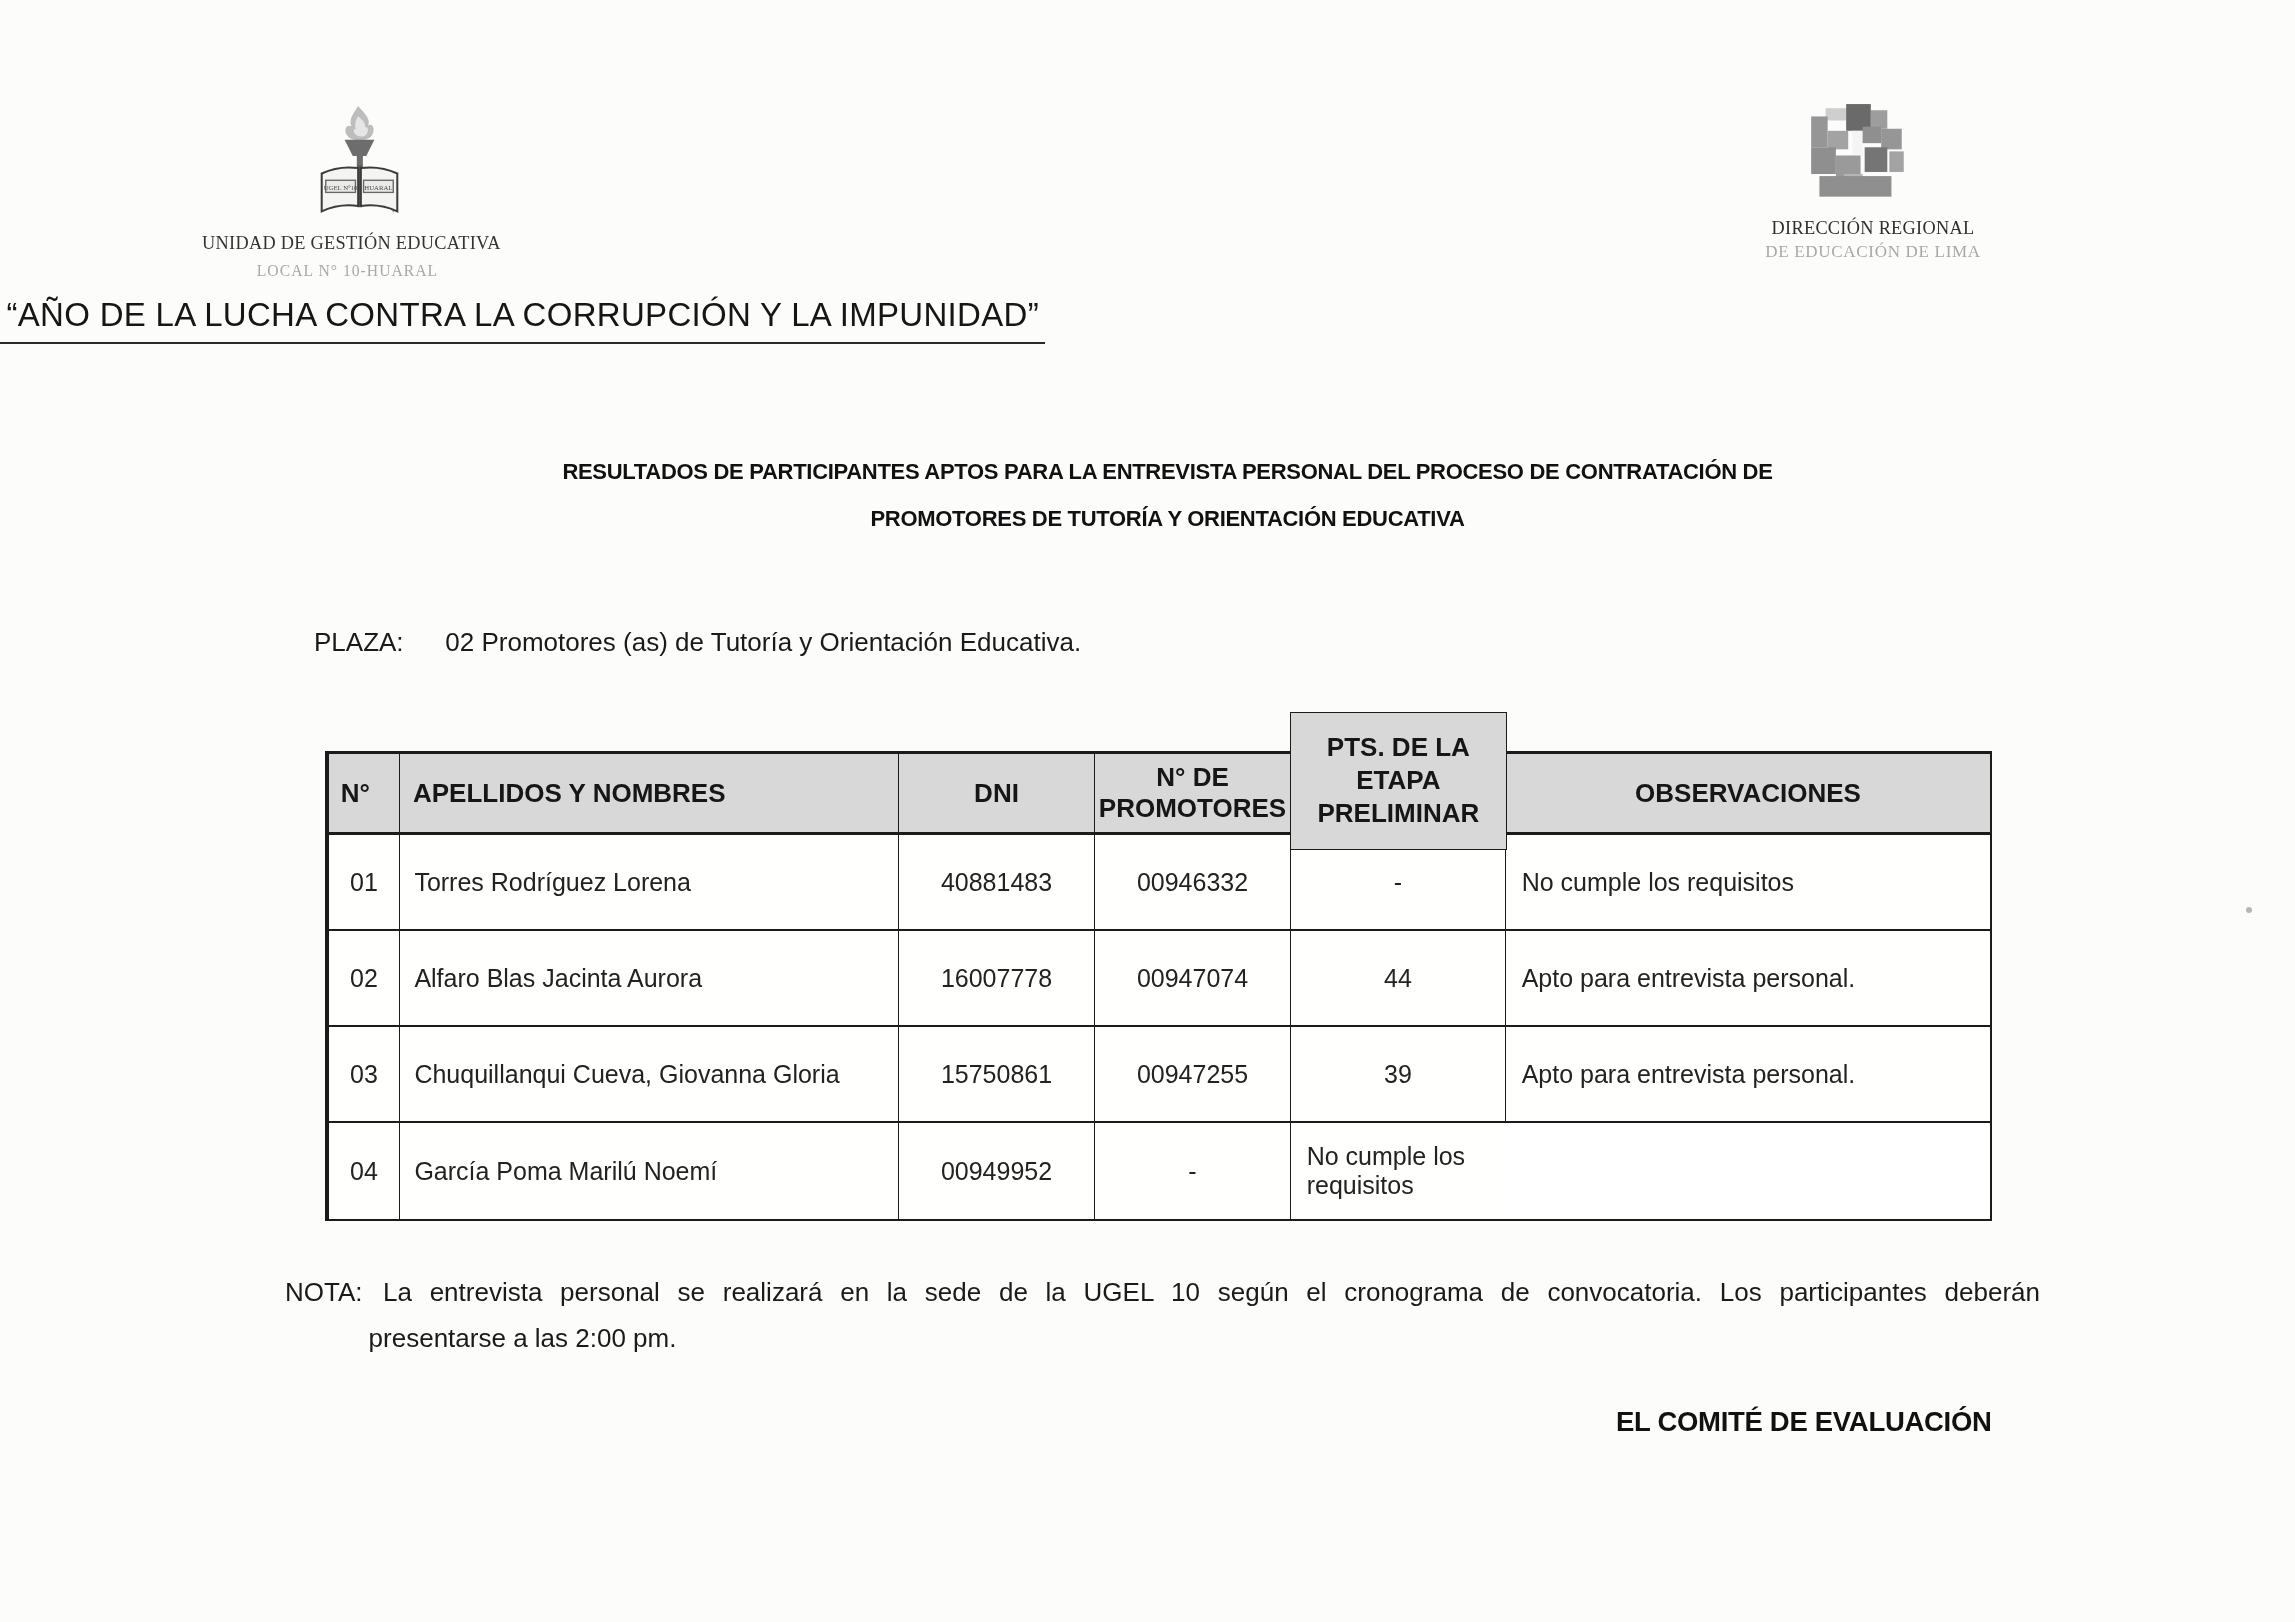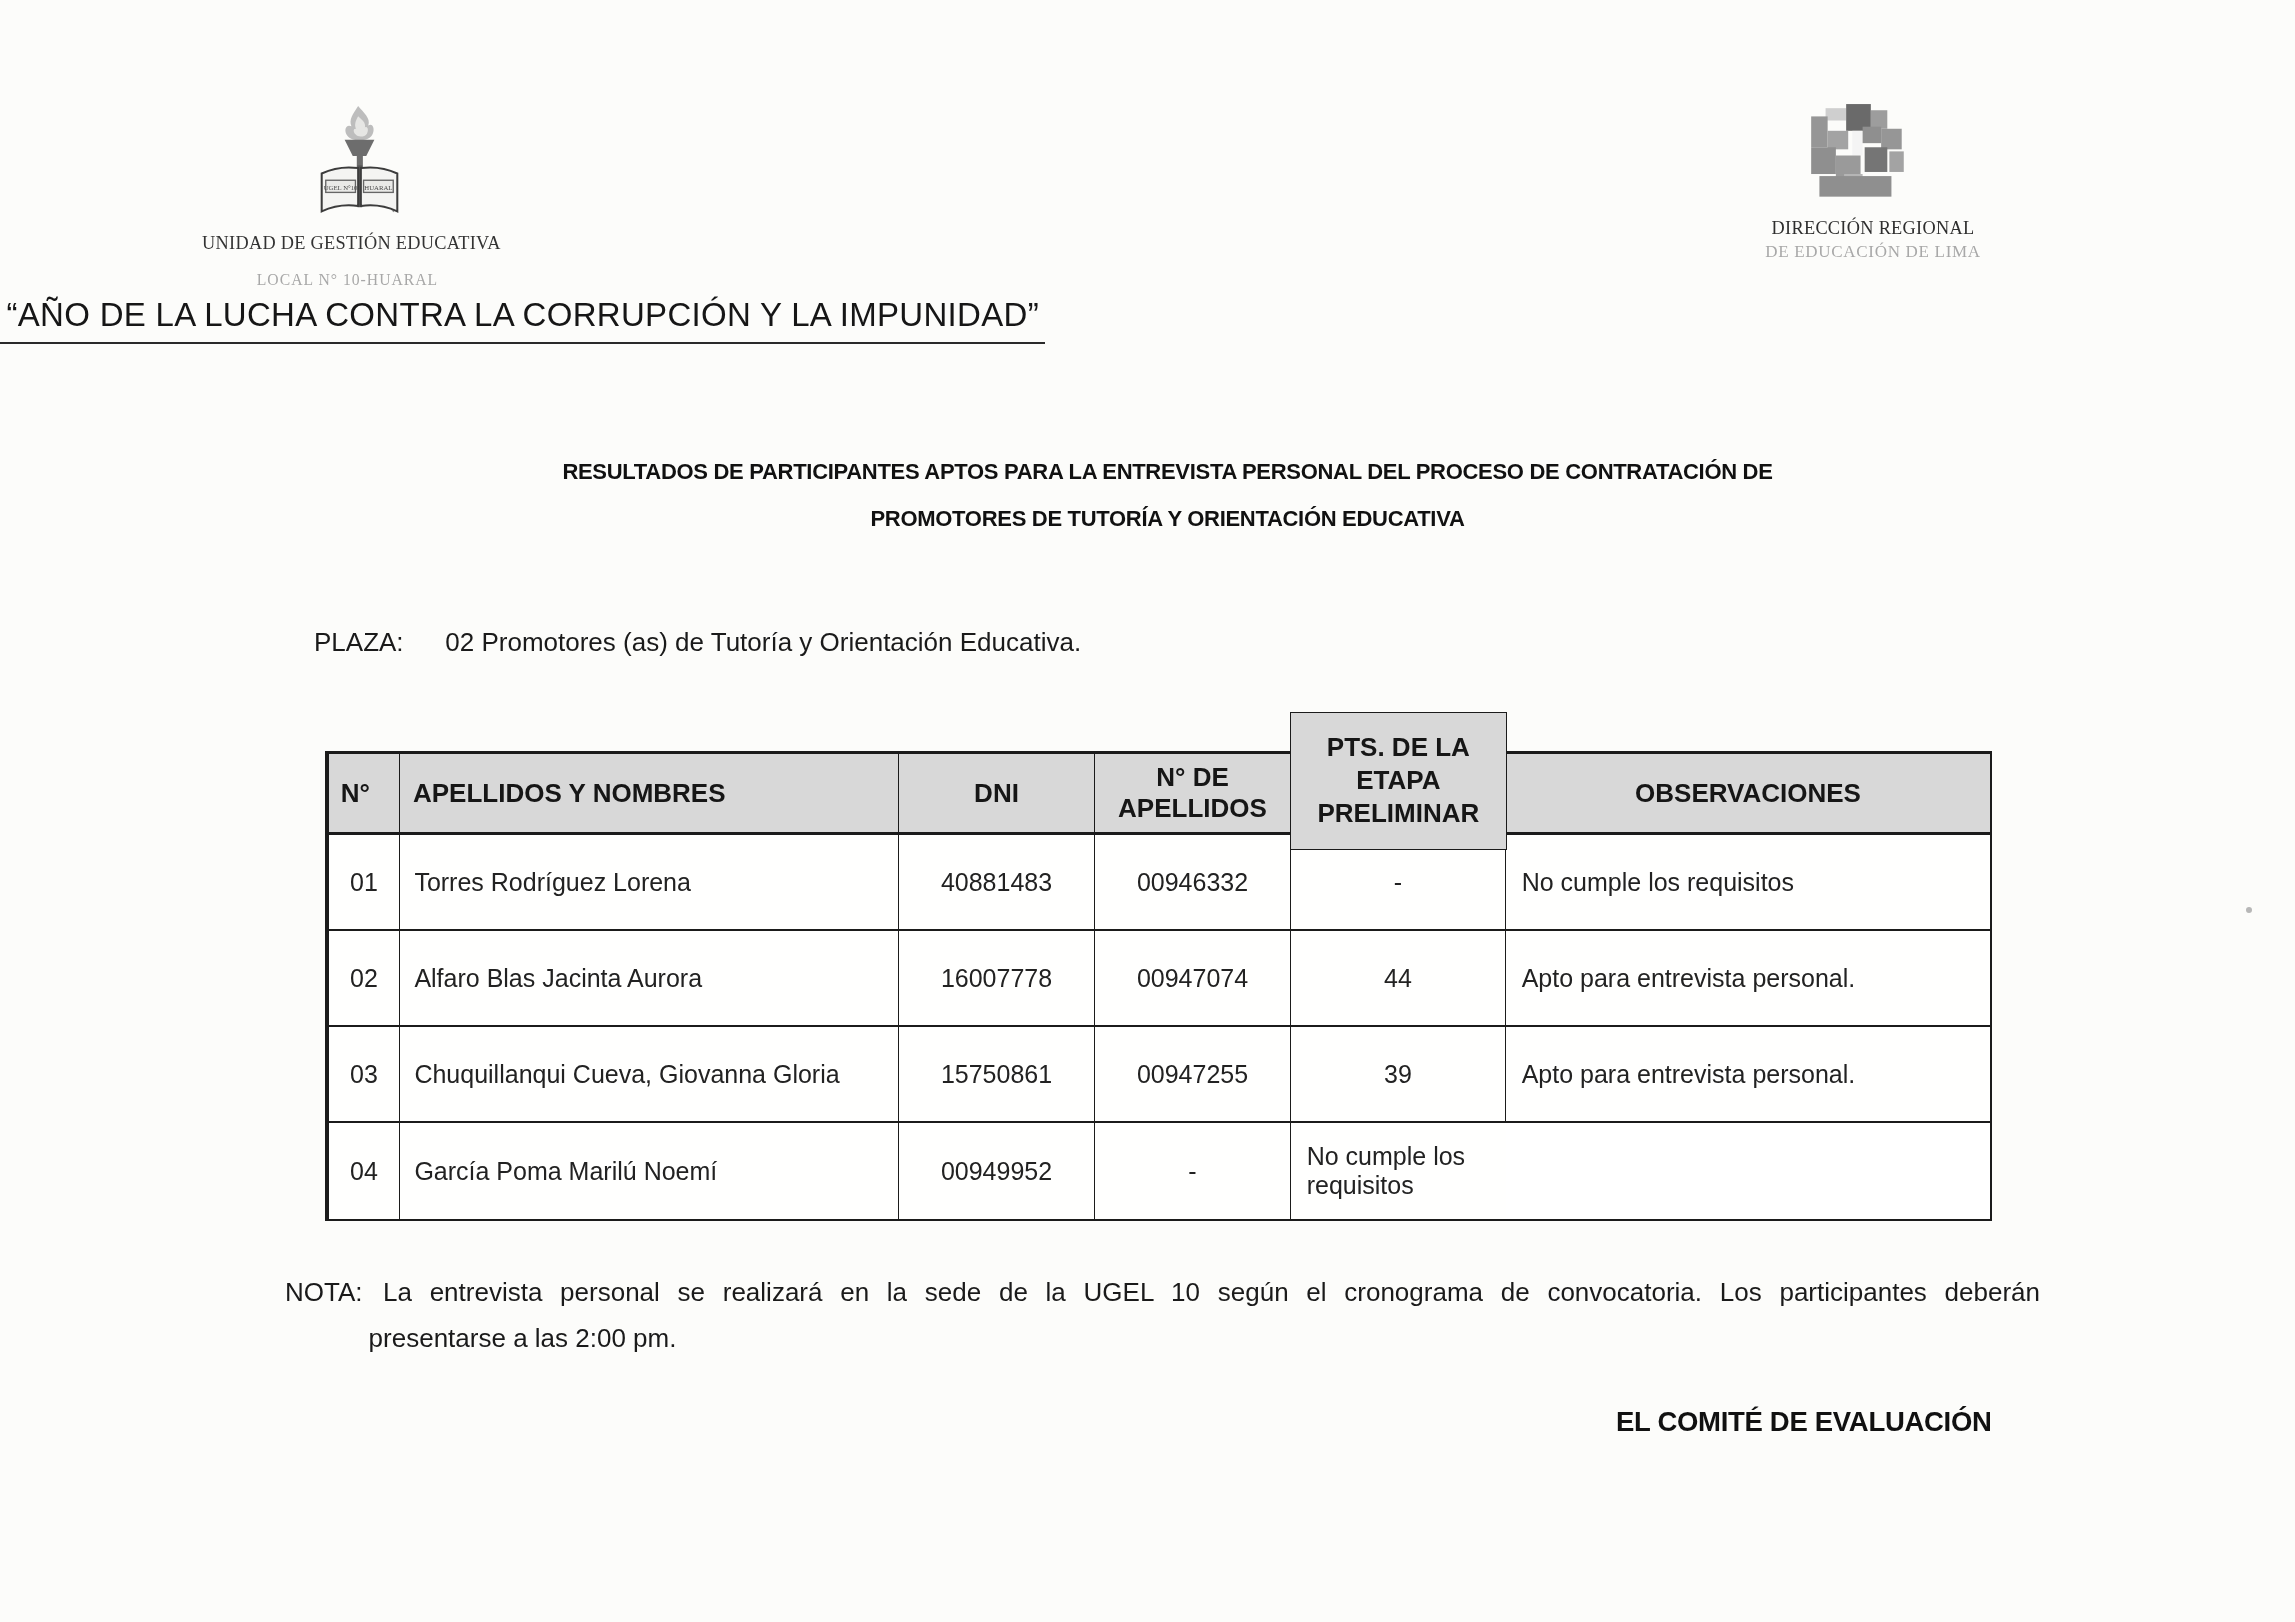--- a/index.html
+++ b/index.html
@@ -10,21 +10,21 @@
   }
 
   
   .logo-left { position:absolute; left:305px; top:79px; width:109px; height:135px; }
   .logo-left svg { width:100%; height:100%; }
   .logo-left-captions {
     position:absolute; left:202px; top:233px; width:291px; text-align:center;
     font-family:"Liberation Serif", serif;
   }
   .cap1 { font-size:18.3px; letter-spacing:0.3px; color:#333; white-space:nowrap; }
-  .cap2 { font-size:15.7px; color:#a8a8a8; margin-top:17px; letter-spacing:1px; white-space:nowrap; }
+  .cap2 { font-size:15.7px; color:#a8a8a8; margin-top:8px; letter-spacing:1px; white-space:nowrap; }
 
   .logo-right { position:absolute; left:1807px; top:102px; width:103px; height:107px; }
   .logo-right svg { width:100%; height:100%; }
   .logo-right-captions {
     position:absolute; left:1759px; top:218px; width:228px; text-align:center;
     font-family:"Liberation Serif", serif;
   }
   .rcap1 { font-size:18.3px; color:#2e2e2e; letter-spacing:0.3px; white-space:nowrap; }
   .rcap2 { font-size:17px; color:#a8a8a8; margin-top:2.6px; letter-spacing:0.7px; white-space:nowrap; }
 
@@ -167,21 +167,21 @@
 
   <div class="plaza">
     <span class="plaza-label">PLAZA:</span><span class="plaza-value">02 Promotores (as)  de Tutoría y Orientación Educativa.</span>
   </div>
 
   <div class="doc-table">
 
     <div class="th c-n">N°</div>
     <div class="th c-name">APELLIDOS Y NOMBRES</div>
     <div class="th a-center">DNI</div>
-    <div class="th a-center">N° DE APELLIDOS</div>
+    <div class="th a-center">N° DE PROMOTORES</div>
     <div class="th pts">
       <div class="pts-box">PTS. DE LA ETAPA PRELIMINAR</div>
     </div>
     <div class="th c-obs">OBSERVACIONES</div>
 
     <div class="td a-center">01</div>
     <div class="td a-left">Torres Rodríguez Lorena</div>
     <div class="td a-center">40881483</div>
     <div class="td a-center">00946332</div>
     <div class="td a-center">-</div>

